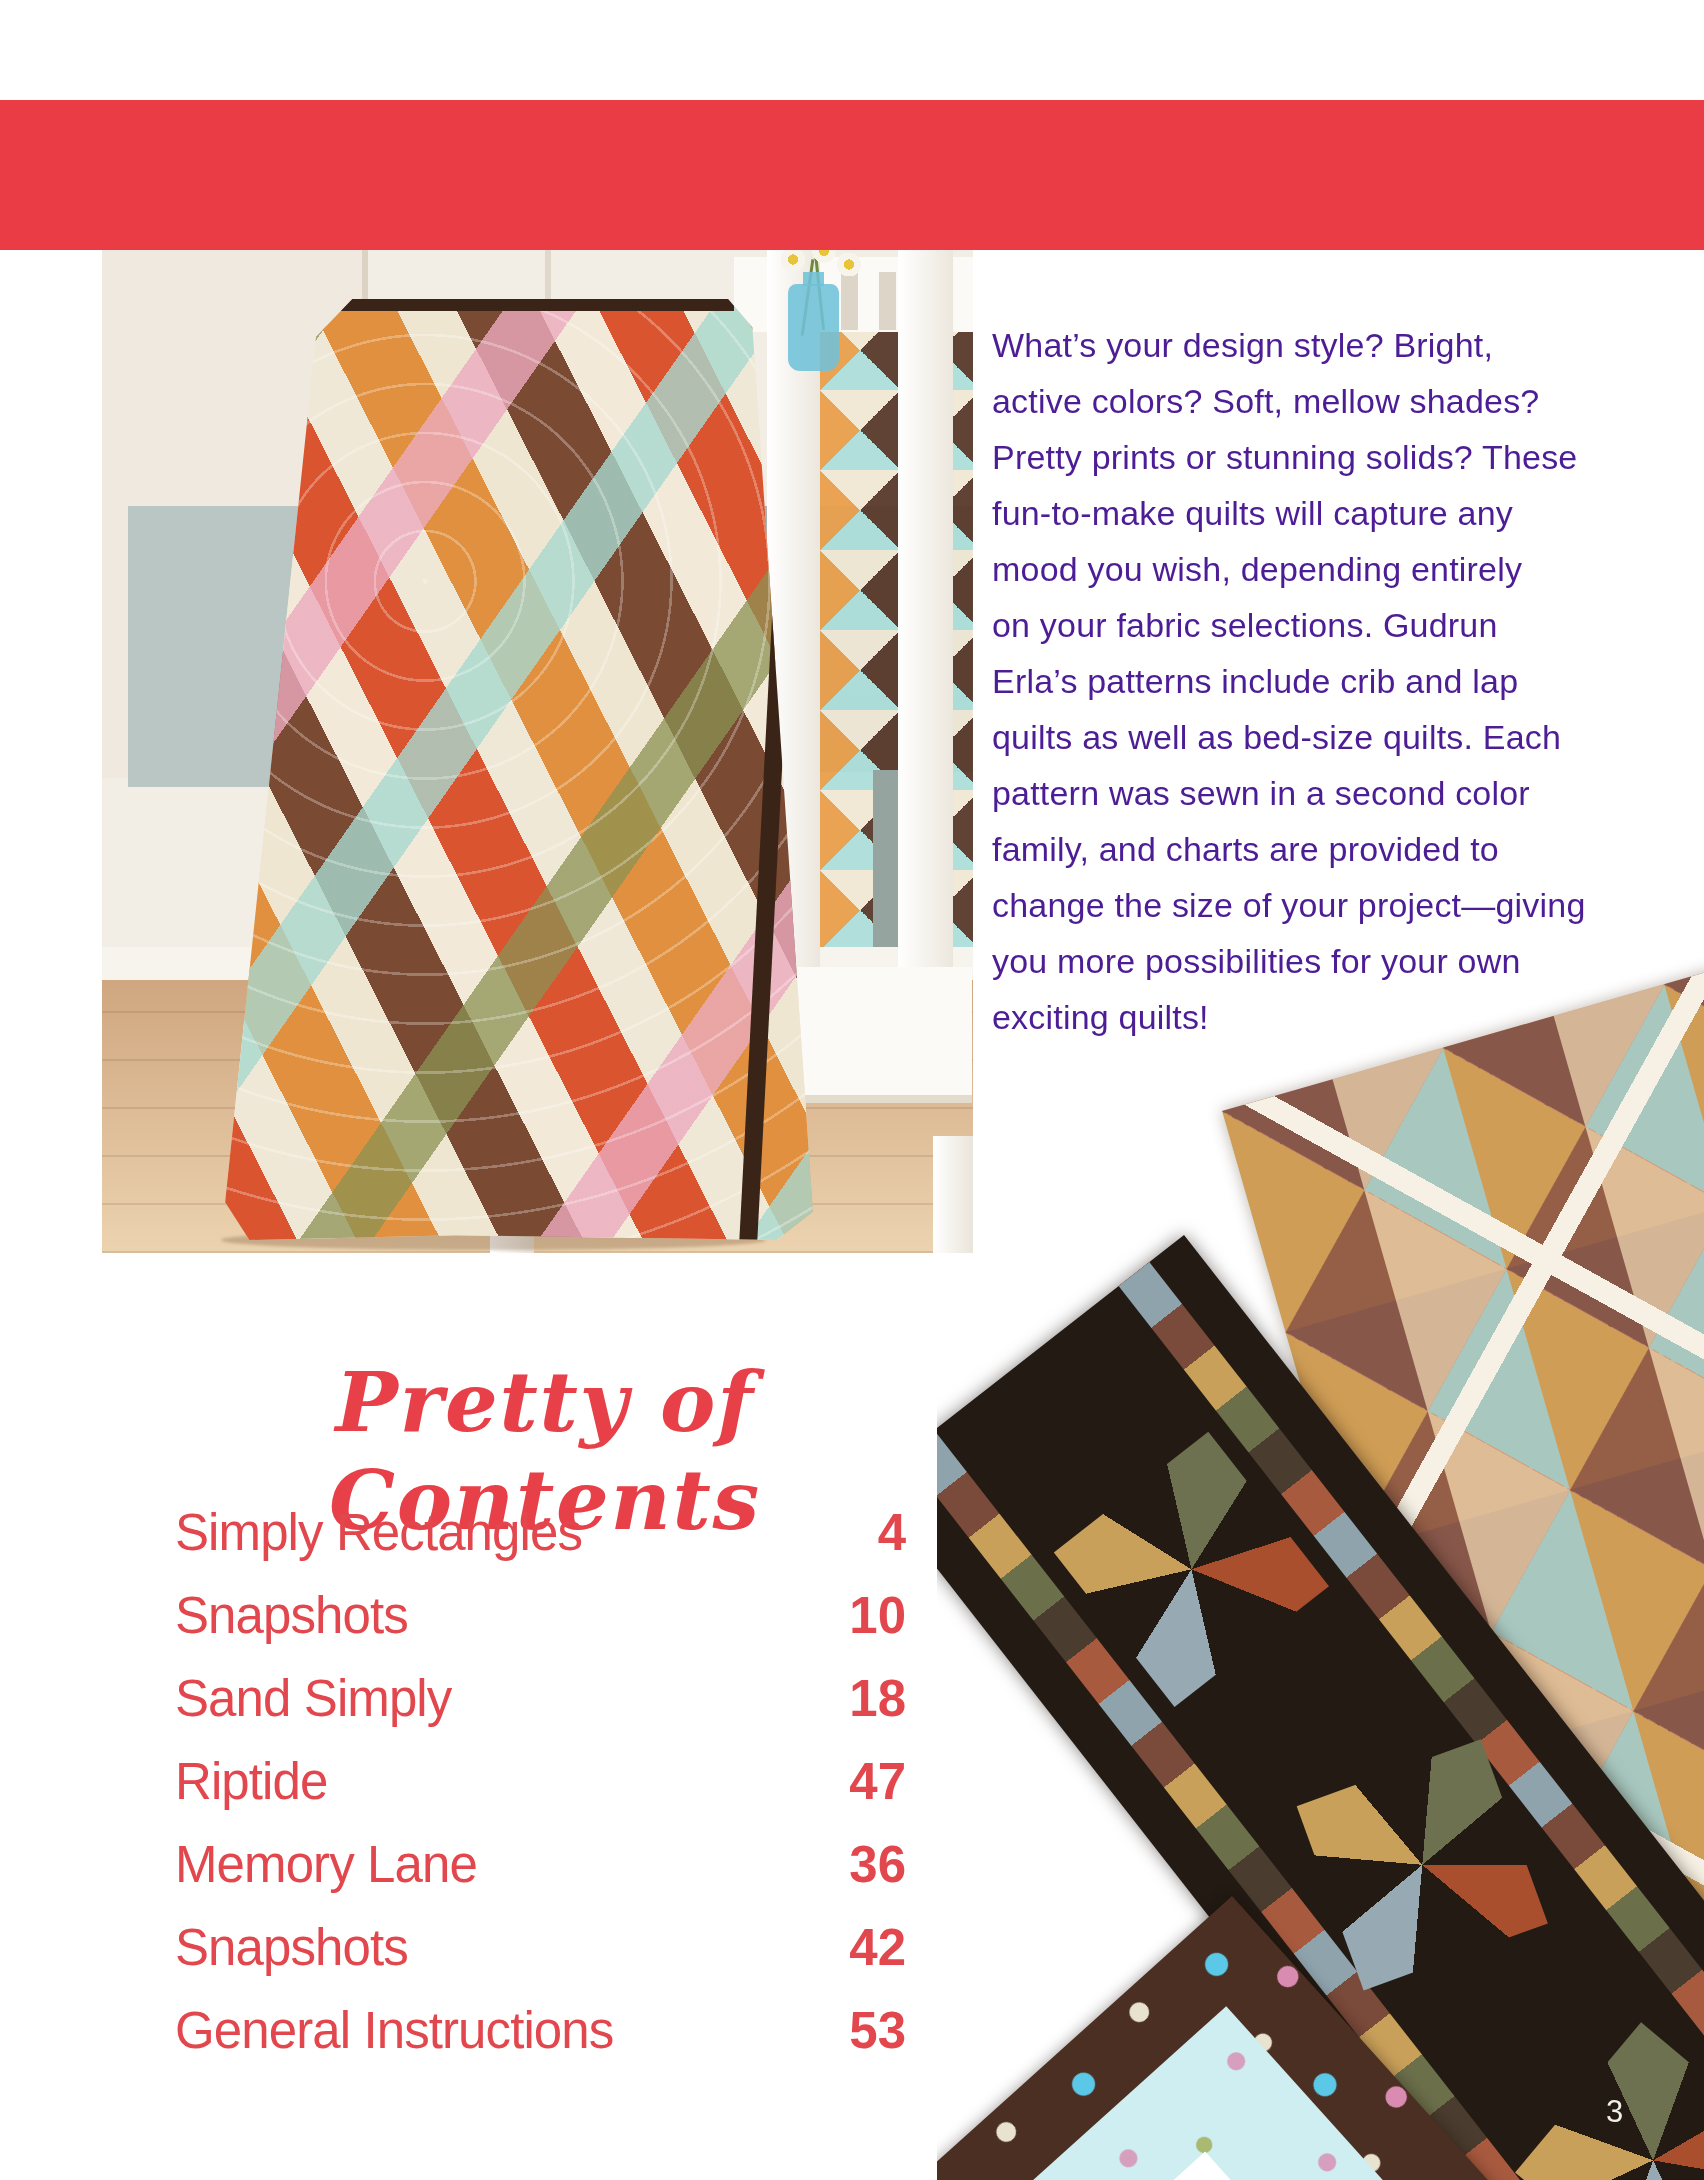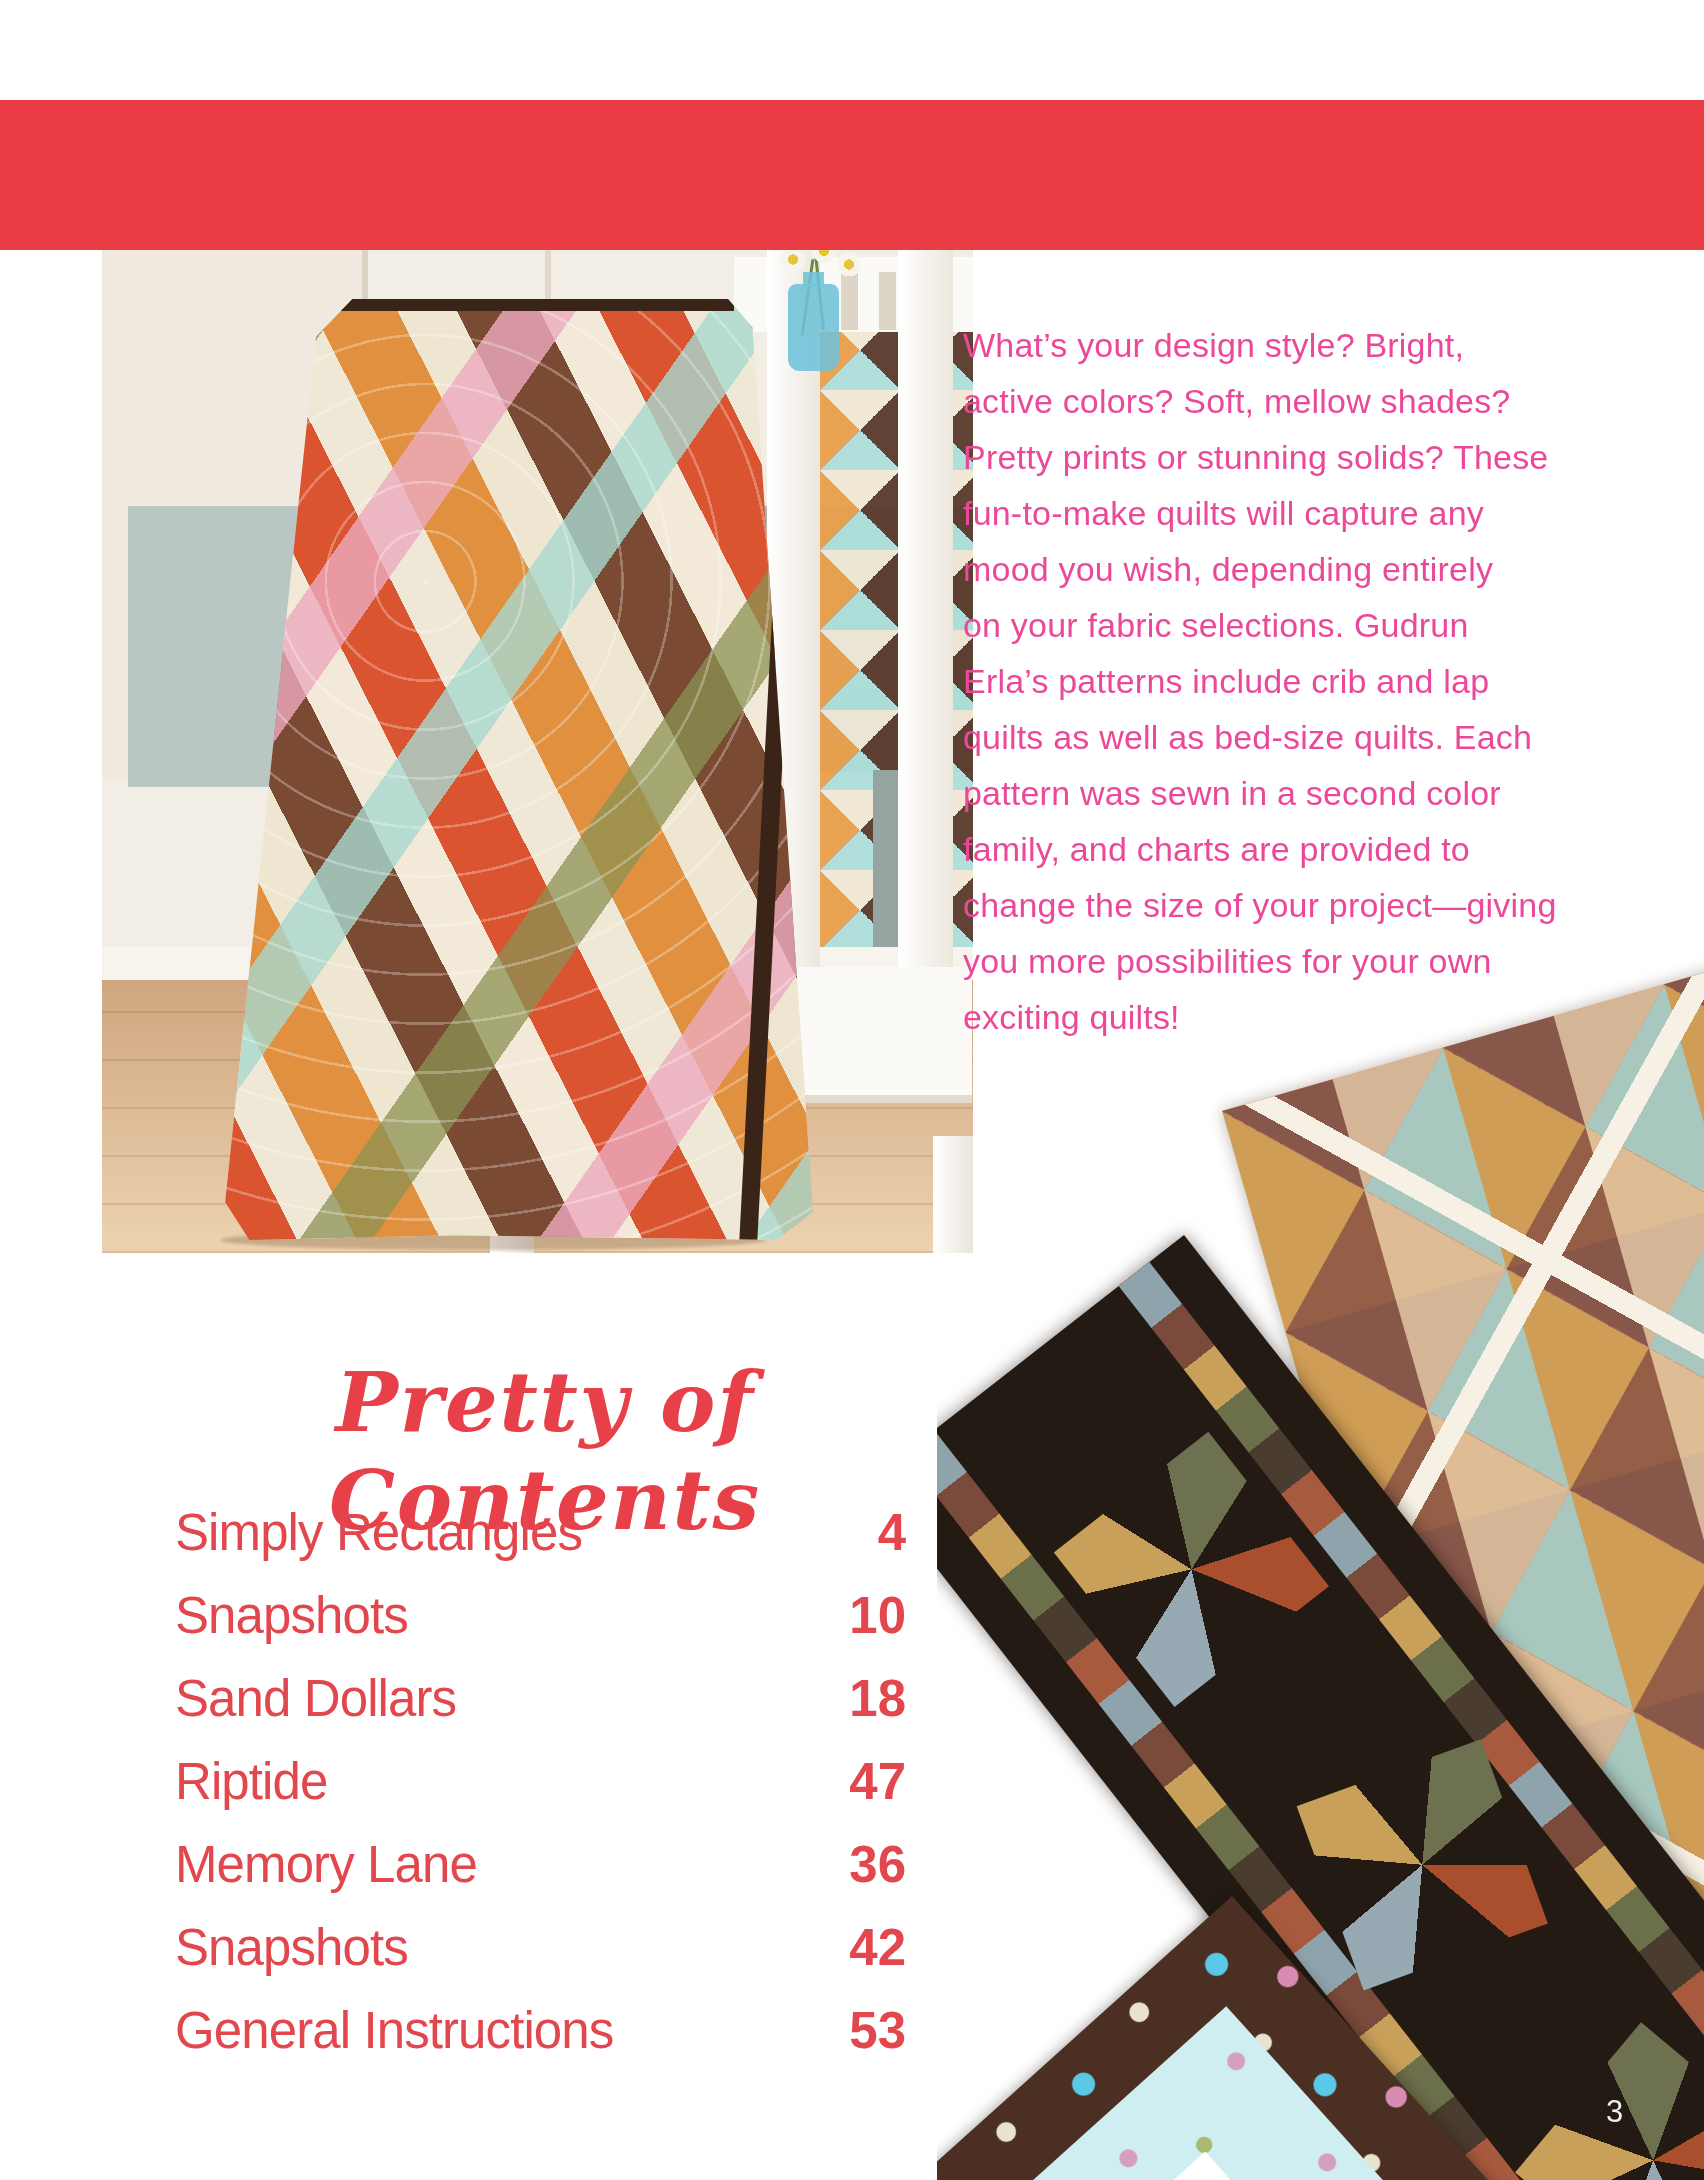--- a/index.html
+++ b/index.html
@@ -56,22 +56,22 @@
        repeating-linear-gradient(63deg,
           #d9542f 0 75px, #f0e8d6 75px 128px,
           #e0903f 128px 203px, #efe6d2 203px 256px,
           #7a4a33 256px 330px, #f2e9d8 330px 383px);}
   #drape-binding{right:6%;top:0;width:3%;height:100%;background:#3a2417;transform:skewX(-3deg);}
   #drape-binding-top{left:20%;top:0;width:66%;height:12px;background:#3a2417;}
   #drape-shadow{left:119px;top:980px;width:545px;height:20.4px;background:rgba(90,50,20,.25);
         border-radius:50%;filter:blur(1.7px);}
 
   
-  #intro-text{left:963px;top:317px;width:673px;
-      font-size:34px;line-height:56px;color:#ec4899;white-space:pre-line;letter-spacing:0.2px;}
+  #intro-text{left:992px;top:317px;width:673px;
+      font-size:34px;line-height:56px;color:#4c1d95;white-space:pre-line;letter-spacing:0.2px;}
 
   
   #toc-title{left:187px;top:1353px;width:716px;text-align:center;
       font-family:"DejaVu Serif", serif;font-style:italic;font-weight:bold;
       font-size:83px;color:#e74049;letter-spacing:1.7px;}
   #toc-list{left:175px;top:1479px;width:731px;}
   .toc-row{display:flex;justify-content:space-between;align-items:flex-end;height:83px;}
   .toc-label{font-size:51px;color:#e2474e;letter-spacing:-0.9px;}
   .toc-page{font-size:51px;font-weight:bold;color:#e2474e;}
 
@@ -200,21 +200,21 @@
 <div class="abs" id="toc-list">
   <div class="toc-row">
     <span class="toc-label">Simply Rectangles</span>
     <span class="toc-page">4</span>
   </div>
   <div class="toc-row">
     <span class="toc-label">Snapshots</span>
     <span class="toc-page">10</span>
   </div>
   <div class="toc-row">
-    <span class="toc-label">Sand Dollars</span>
+    <span class="toc-label">Sand Simply</span>
     <span class="toc-page">18</span>
   </div>
   <div class="toc-row">
     <span class="toc-label">Riptide</span>
     <span class="toc-page">47</span>
   </div>
   <div class="toc-row">
     <span class="toc-label">Memory Lane</span>
     <span class="toc-page">36</span>
   </div>

